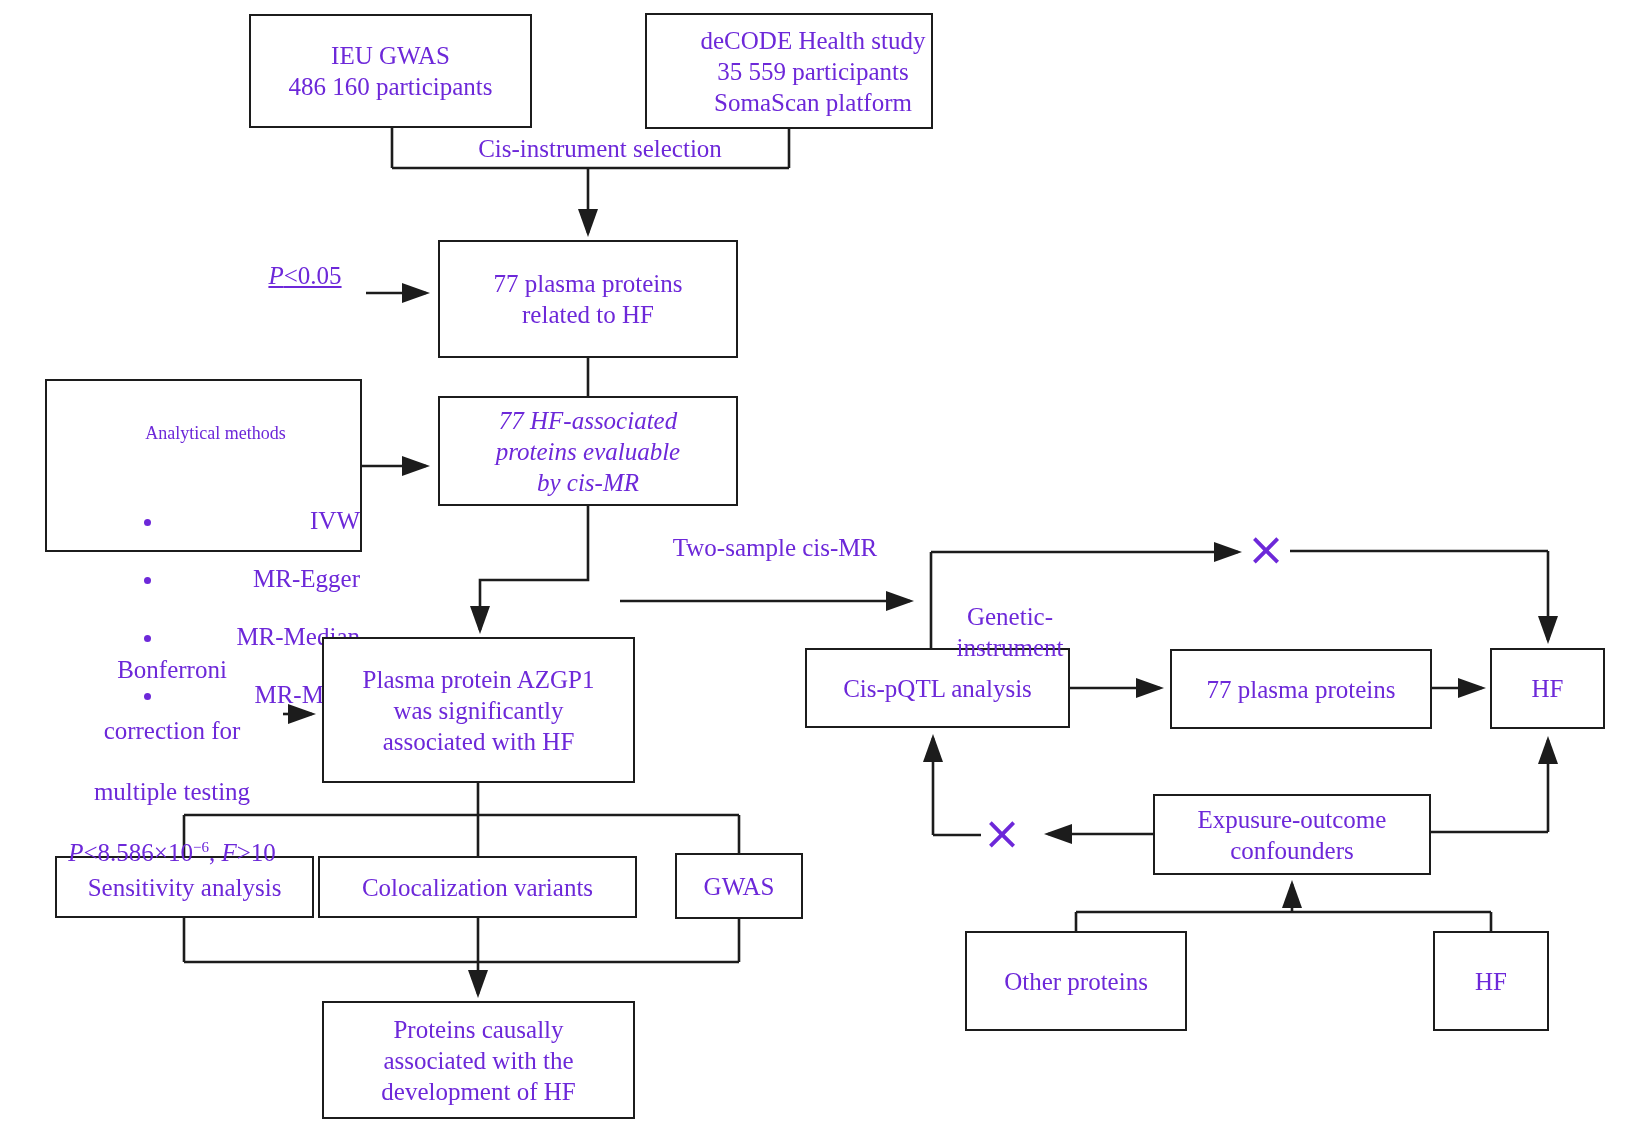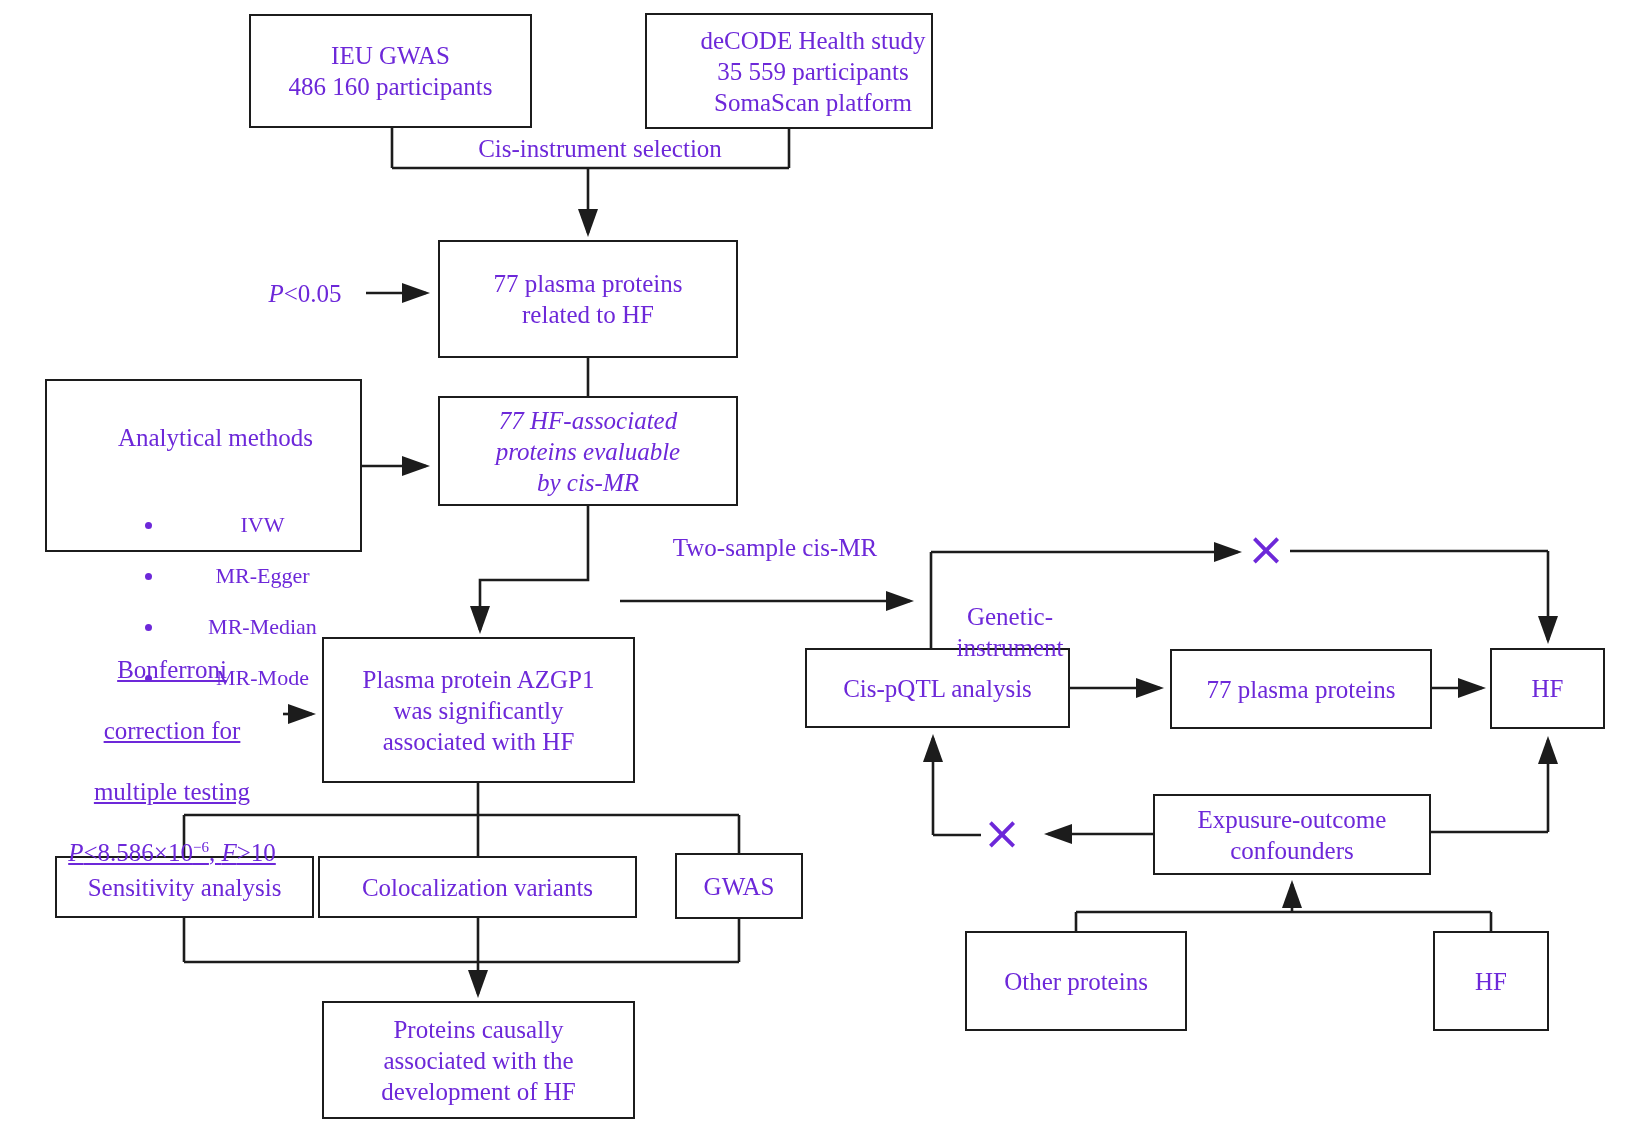--- a/index.html
+++ b/index.html
@@ -19,24 +19,24 @@
   .lbl {
     position:absolute; font-size:25px; line-height:1.22; text-align:center;
     white-space:pre-line; z-index:3;
   }
   .cross {
     position:absolute; font-size:46px; line-height:1; z-index:4;
     transform:translate(-50%,-54%); font-family:"DejaVu Sans","Liberation Sans",sans-serif;
     font-weight:500;
   }
   .amethods { padding-top:6px; display:block; text-align:center; }
-  .amethods .atitle { font-size:25px; margin-top:4px;padding-left:24px; }
+  .amethods .atitle { font-size:18px; margin-top:4px;padding-left:24px; }
   .amethods ul {
-    margin:2px 0 0 0; padding:0 0 0 118px; text-align:center;
-    list-style:disc; font-size:22px; line-height:1.16;
+    margin:2px 0 0 0; padding:0 0 0 118px; text-align:right;
+    list-style:disc; font-size:25px; line-height:1.16;
   }
   .ital { font-style:italic; }
   sup.exp { font-size:15px; vertical-align:super; line-height:0; }
 </style>
 </head>
 <body>
 
 <div class="canvas">
 
   <svg class="wires" width="1630" height="1123" viewBox="0 0 1630 1123">
@@ -98,39 +98,39 @@
 486 160 participants</div>
   <div class="box" style="left:645px; top:13px; width:288px; height:116px;padding-left:48px;">deCODE Health study
 35 559 participants
 SomaScan platform</div>
 
   <div class="lbl" style="left:440px; top:134px; width:320px;">Cis-instrument selection</div>
 
   <div class="box" style="left:438px; top:240px; width:300px; height:118px;">77 plasma proteins
 related to HF</div>
 
-  <div class="lbl" style="left:248px; top:279px; width:114px;"><span class="ital">P</span><span>&lt;0.05</span></div>
+  <div class="lbl" style="left:248px; top:261px; width:114px;text-decoration:underline;"><span class="ital">P</span><span>&lt;0.05</span></div>
 
   <div class="box" style="left:438px; top:396px; width:300px; height:110px;font-style:italic;">77 HF-associated
 proteins evaluable
 by cis-MR</div>
 
   <div class="box amethods" style="left:45px; top:379px; width:317px; height:173px;">
     <div class="atitle">Analytical methods</div>
     <ul>
       <li>IVW</li>
       <li>MR-Egger</li>
       <li>MR-Median</li>
       <li>MR-Mode</li>
     </ul>
   </div>
 
   <div class="lbl" style="left:635px; top:533px; width:280px;">Two-sample cis-MR</div>
 
-  <div class="lbl" style="left:52px; top:624px; width:240px;text-decoration:underline;">
+  <div class="lbl" style="left:52px; top:624px; width:240px;">
     <div>Bonferroni</div>
     <div>correction for</div>
     <div>multiple testing</div>
     <div><span class="ital">P</span><span>&lt;8.586×10</span><sup class="exp">−6</sup><span>, </span><span class="ital">F</span><span>&gt;10</span></div>
   </div>
 
   <div class="box" style="left:322px; top:637px; width:313px; height:146px;">Plasma protein AZGP1
 was significantly
 associated with HF</div>
 

